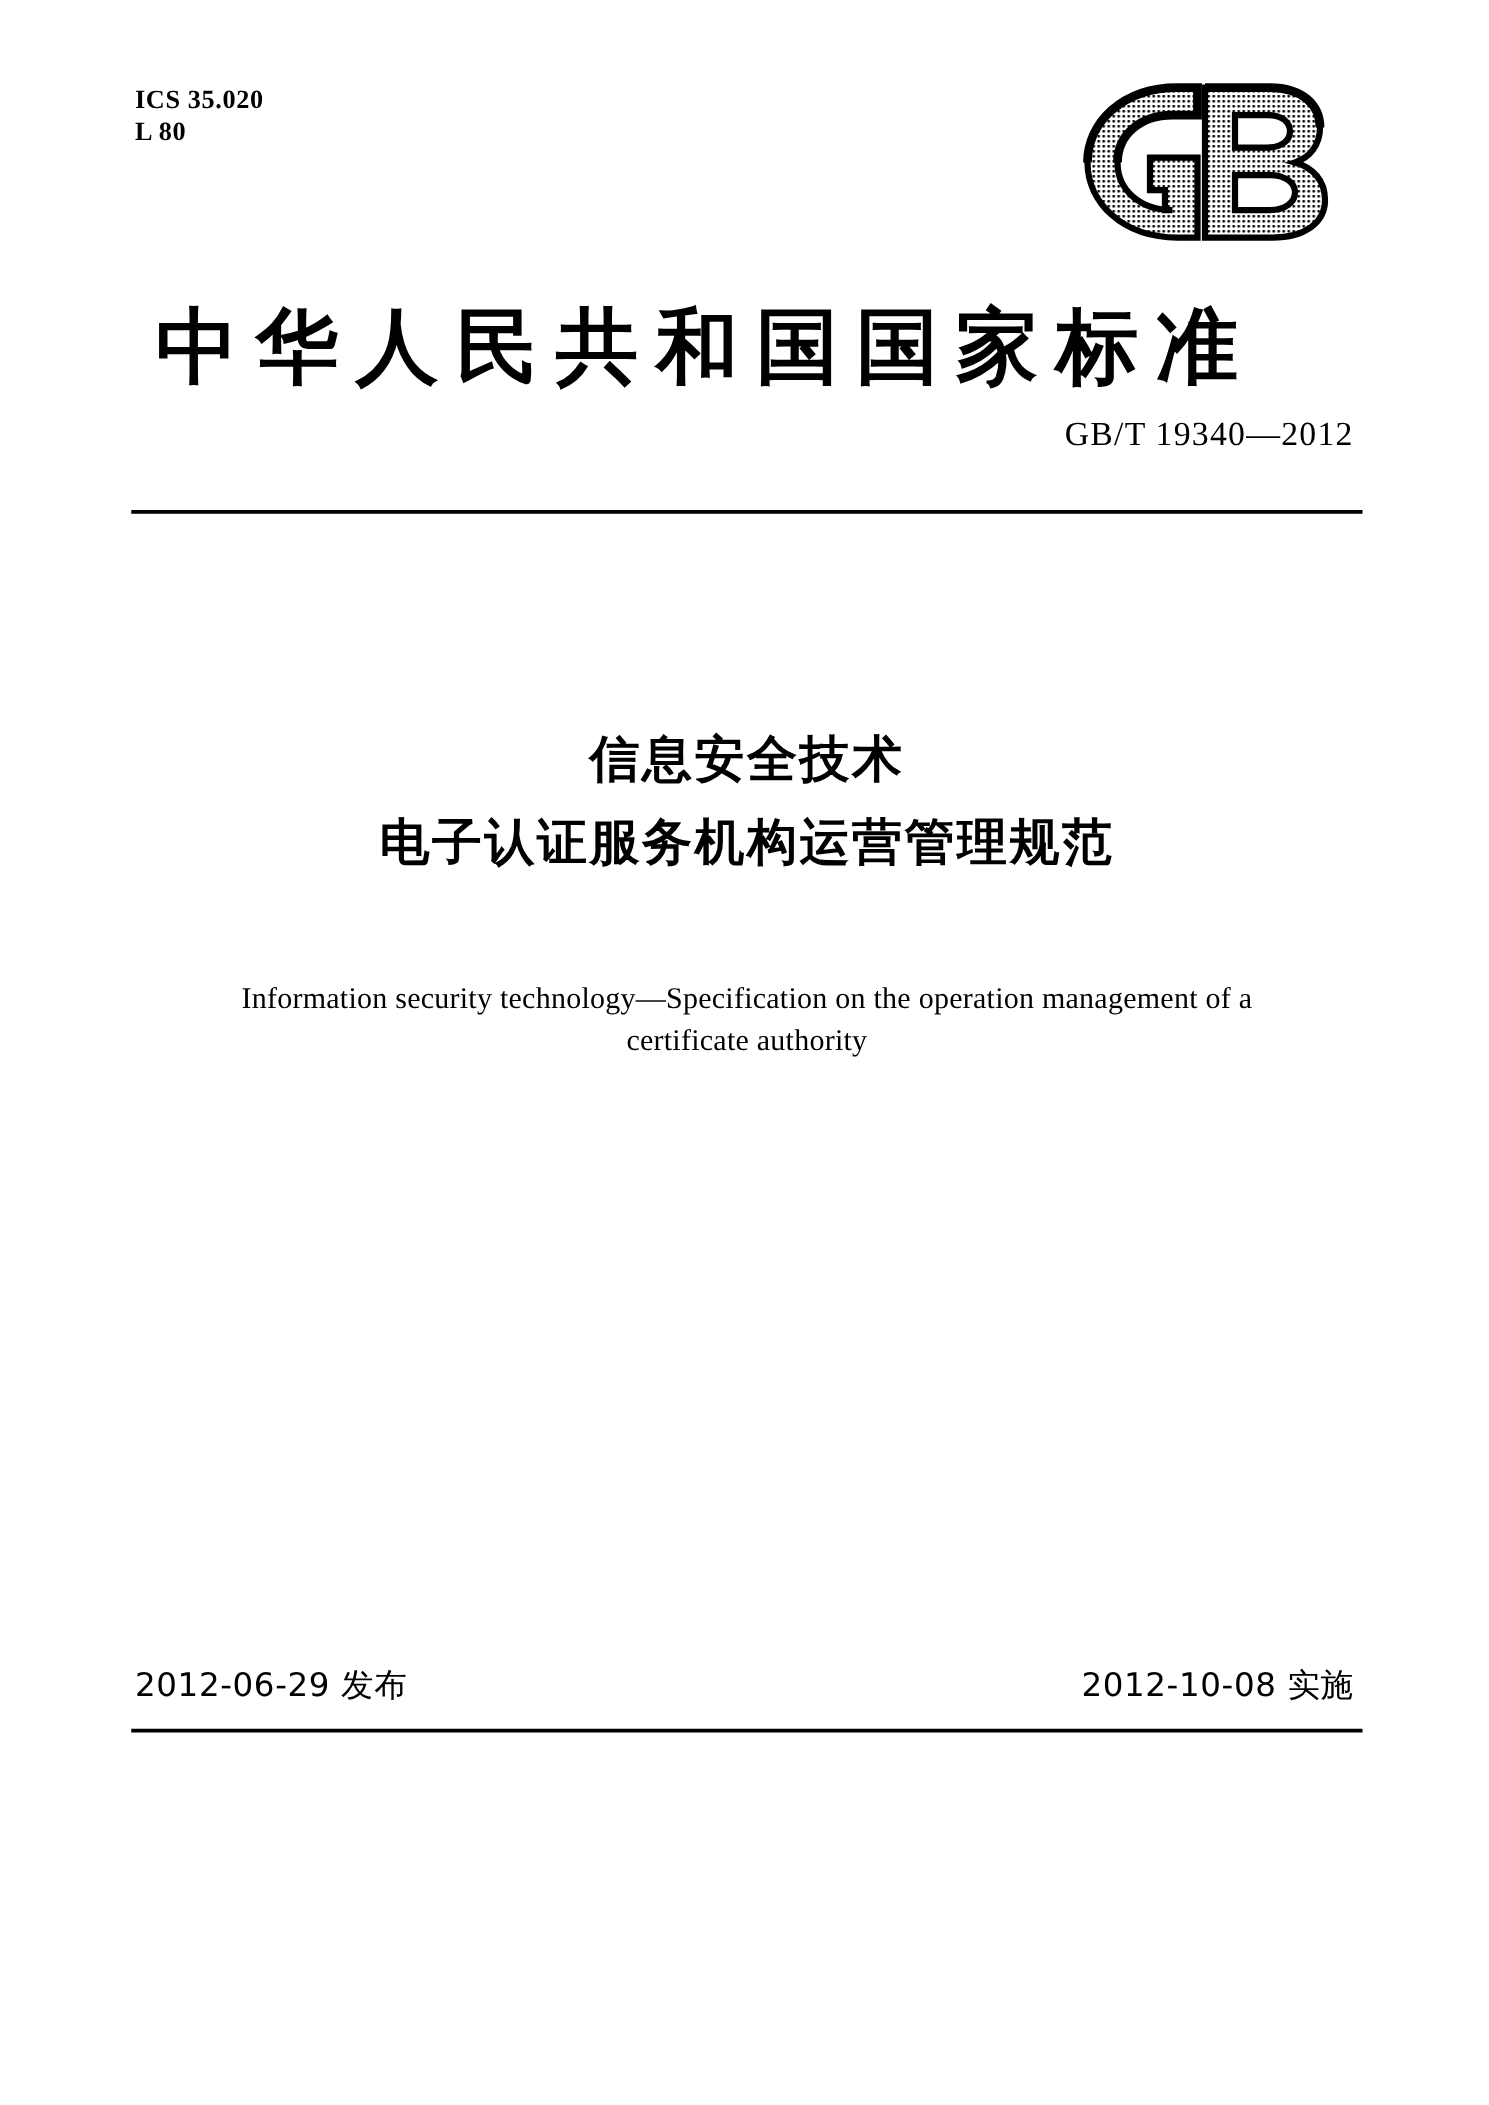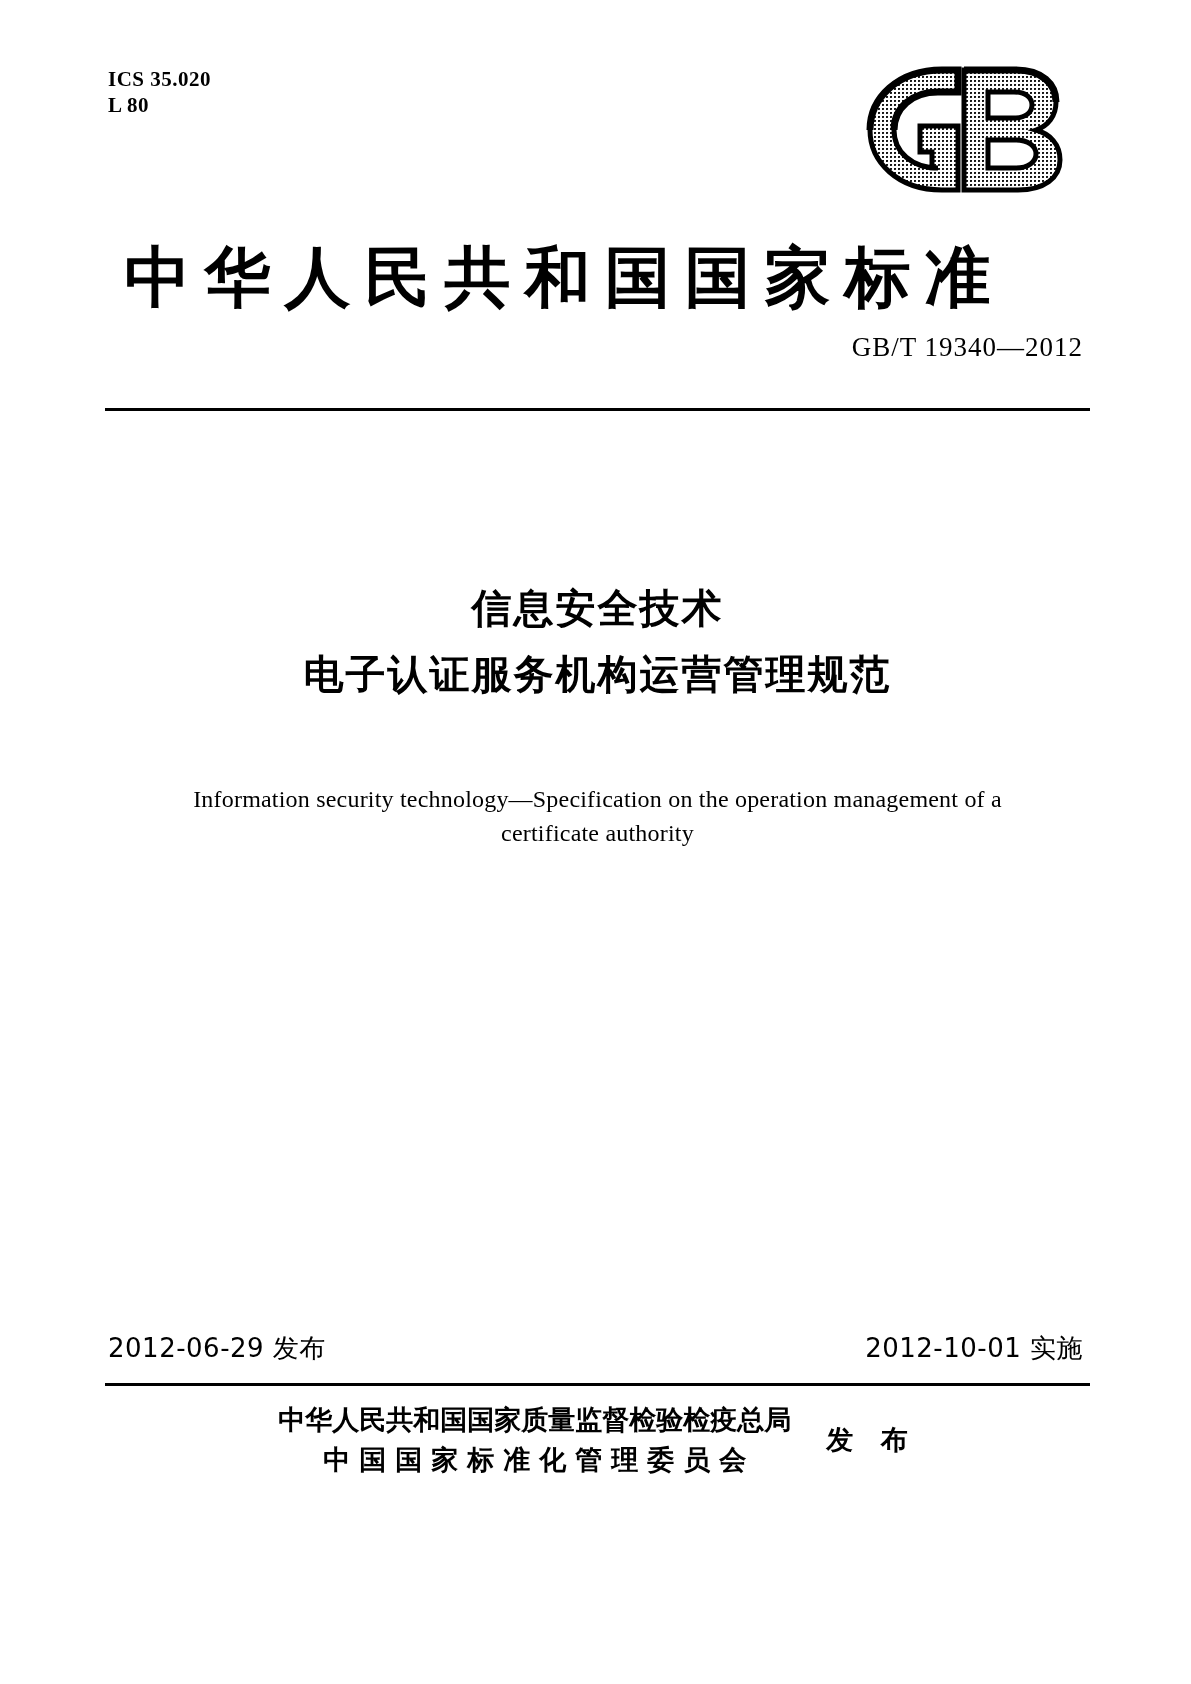--- a/index.html
+++ b/index.html
@@ -217,25 +217,18 @@
     <div class="l1">信息安全技术</div>
     <div class="l2">电子认证服务机构运营管理规范</div>
   </div>
 
   <div class="doc-title-en">
     <div>Information security technology—Specification on the operation management of a</div>
     <div>certificate authority</div>
   </div>
 
   <div class="date-issue">2012-06-29 发布</div>
-  <div class="date-effective">2012-10-01 实施</div>
+  <div class="date-effective">2012-10-08 实施</div>
 
   <div class="rule-bottom"></div>
 
-  <div class="issuer-wrap">
-    <div class="issuer-names">
-      <div class="line1">中华人民共和国国家质量监督检验检疫总局</div>
-      <div class="line2">中国国家标准化管理委员会</div>
-    </div>
-    <div class="issuer-action">发 布</div>
-  </div>
 
 </div>
 
 </body></html>

